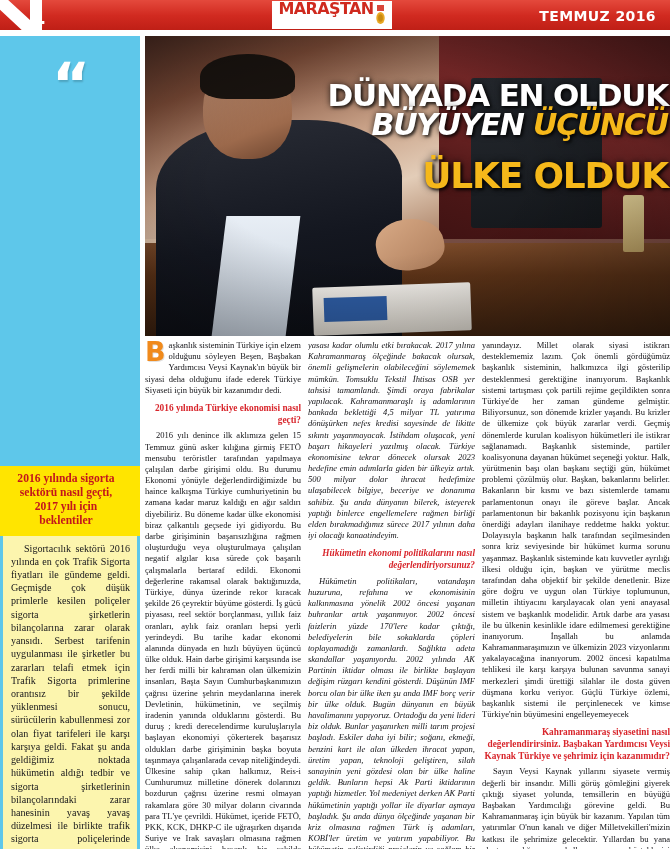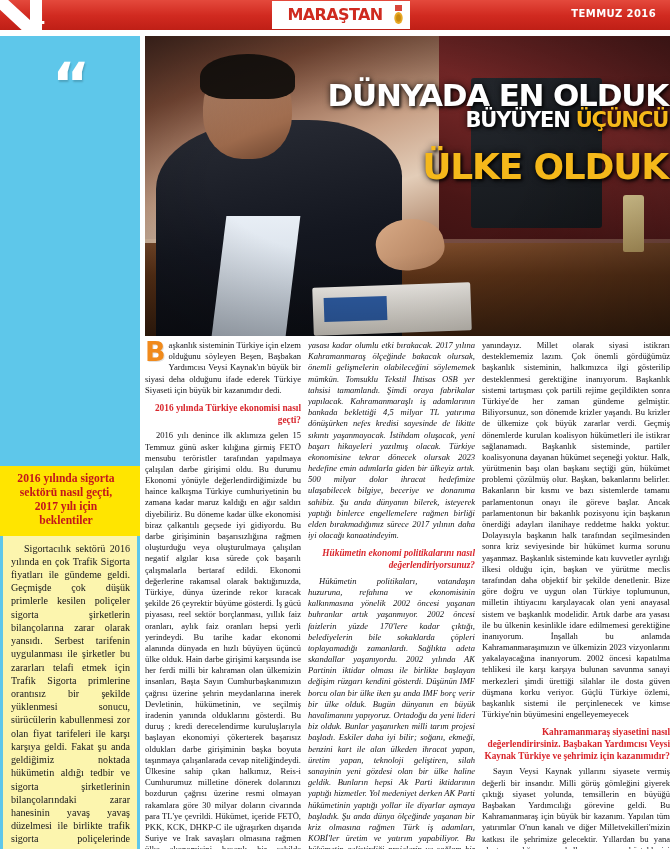--- a/index.html
+++ b/index.html
@@ -30,24 +30,24 @@
   }
   .page-number-arrow {
     position: absolute;
     top: -2px; left: -4px;
     width: 58px; height: 36px;
     z-index: 42;
   }
   .masthead-logo {
     position: absolute;
     left: 272px; top: 1px;
-    width: 138px; height: 28px;
+    width: 120px; height: 28px;
     background: #ffffff;
     display: flex;
-    align-items: center;
+    align-items: flex-start;
     justify-content: center;
     z-index: 43;
   }
   .masthead-logo-text {
     font-family: "DejaVu Sans", sans-serif;
     font-weight: bold;
     font-size: 16px;
     letter-spacing: -0.6px;
     color: #cf2a1f;
     line-height: 1;
@@ -56,21 +56,21 @@
   .logo-medal {
     position: absolute;
     right: 6px; top: 4px;
     width: 11px; height: 20px;
   }
   .masthead-date {
     position: absolute;
     right: 14px; top: 8px;
     font-family: "DejaVu Sans", sans-serif;
     font-weight: bold;
-    font-size: 10px;
+    font-size: 14px;
     letter-spacing: 0.4px;
     color: #ffffff;
     z-index: 43;
   }
 
   
   .sidebar {
     position: absolute;
     left: 0; top: 36px;
     width: 140px;
@@ -248,21 +248,21 @@
     font-weight: bold;
     line-height: 0.97;
     letter-spacing: -1.2px;
   }
   .hl-line { display: block; white-space: nowrap; }
   .hl-1 {
     font-size: 31px;
     color: #ffffff;
     text-shadow: 0 0 6px rgba(0,0,0,.75), 2px 2px 3px rgba(0,0,0,.65);
   }
-  .hl-2 { font-size: 21px; }
+  .hl-2 { font-size: 30px; font-style: italic; }
   .hl-2 .w-white {
     color: #ffffff;
     text-shadow: 0 0 6px rgba(0,0,0,.75), 2px 2px 3px rgba(0,0,0,.65);
   }
   .hl-2 .w-gold {
     color: #f5b81a;
     text-shadow: 0 0 6px rgba(0,0,0,.8), 2px 2px 3px rgba(0,0,0,.7);
   }
   .hl-3 {
     font-size: 36px;

